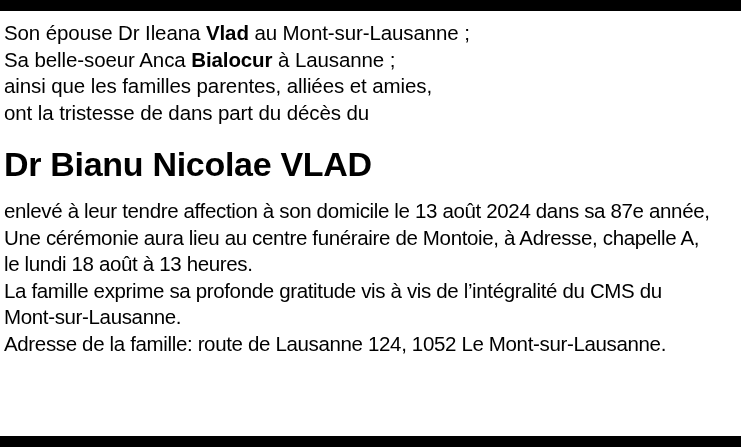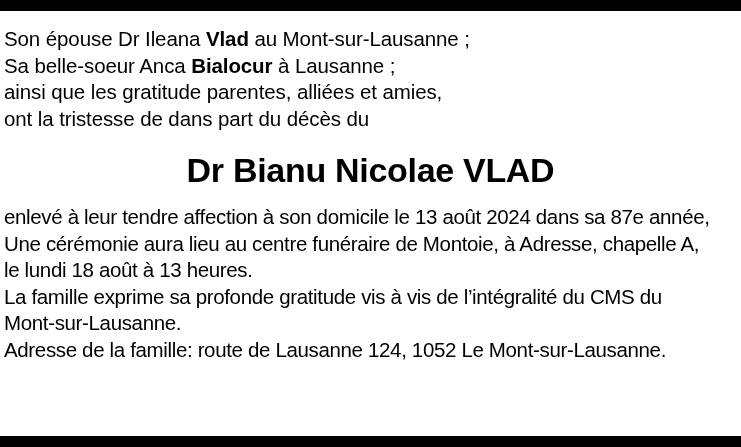--- a/index.html
+++ b/index.html
@@ -38,33 +38,31 @@
     background: #000000;
   }
   .content {
     position: absolute;
     top: 11px;
     left: 0;
     right: 0;
     bottom: 11px;
     padding: 9px 4px 12px 4px;
     box-sizing: border-box;
-    margin-top: 6px;
   }
   .line {
     font-size: 20.5px;
     line-height: 26.5px;
     letter-spacing: -0.1px;
     white-space: nowrap;
   }
   .line b {
     font-weight: bold;
   }
   .deceased-name {
-    text-align: center;
     font-size: 34px;
     font-weight: bold;
     line-height: 40px;
     letter-spacing: -0.3px;
     margin-top: 18px;
     margin-bottom: 14px;
     white-space: nowrap;
   }
   .body-line {
     font-size: 20.5px;
@@ -84,21 +82,21 @@
 
     <div class="line">
       <span>Son épouse Dr Ileana </span><b>Vlad</b><span> au Mont-sur-Lausanne ;</span>
     </div>
 
 
     <div class="line">
       <span>Sa belle-soeur Anca </span><b>Bialocur</b><span> à Lausanne ;</span>
     </div>
 
-    <div class="line">ainsi que les gratitude parentes, alliées et amies,</div>
+    <div class="line">ainsi que les familles parentes, alliées et amies,</div>
 
     <div class="line">ont la tristesse de dans part du décès du</div>
 
     <div class="deceased-name">Dr Bianu Nicolae VLAD</div>
 
     <div class="body-line">enlevé à leur tendre affection à son domicile le 13 août 2024 dans sa 87e année,</div>
     <div class="body-line">Une cérémonie aura lieu au centre funéraire de Montoie, à Adresse, chapelle A,</div>
     <div class="body-line">le lundi 18 août à 13 heures.</div>
     <div class="body-line">La famille exprime sa profonde gratitude vis à vis de l’intégralité du CMS du</div>
     <div class="body-line">Mont-sur-Lausanne.</div>

